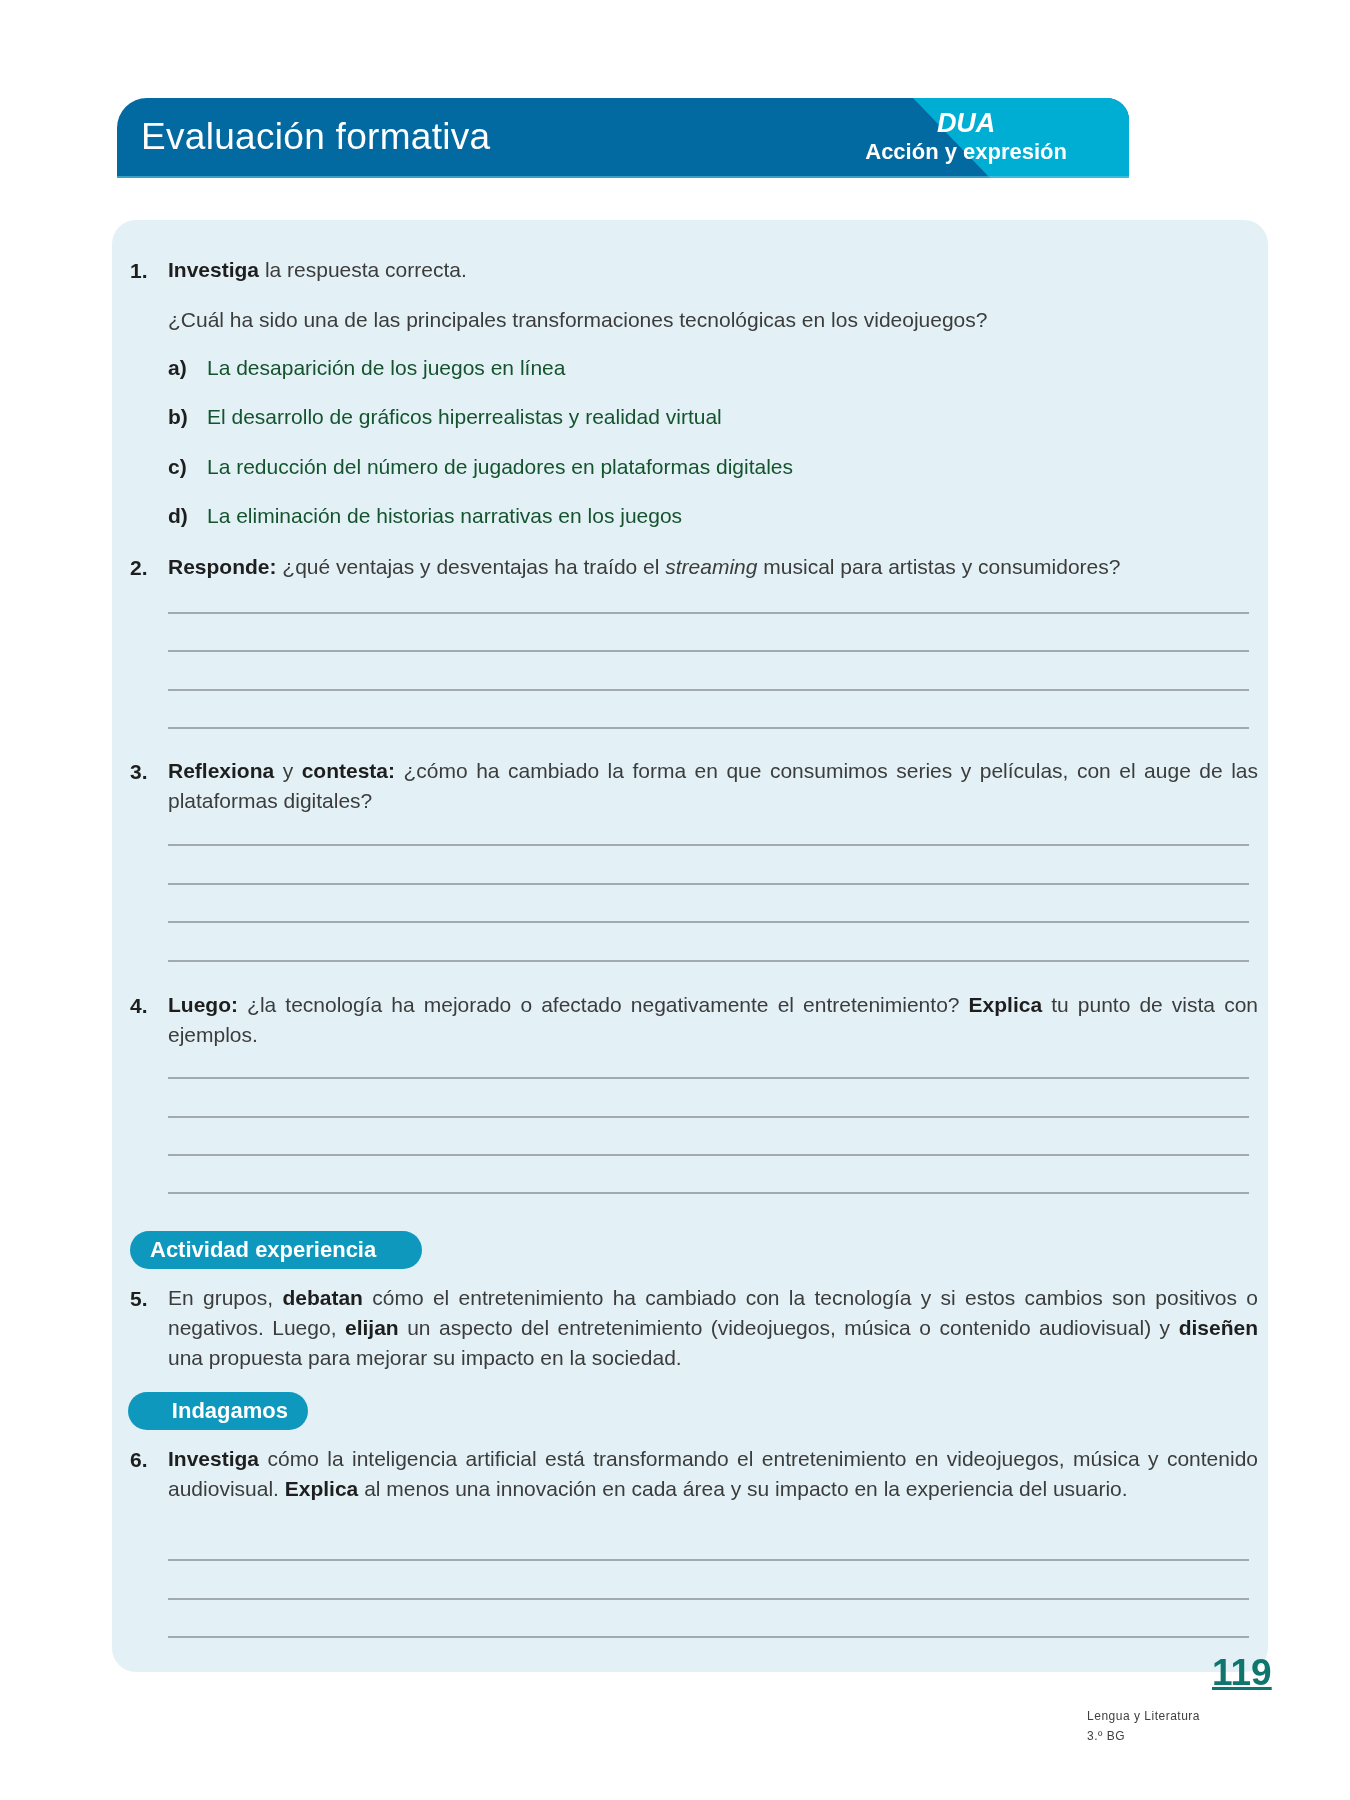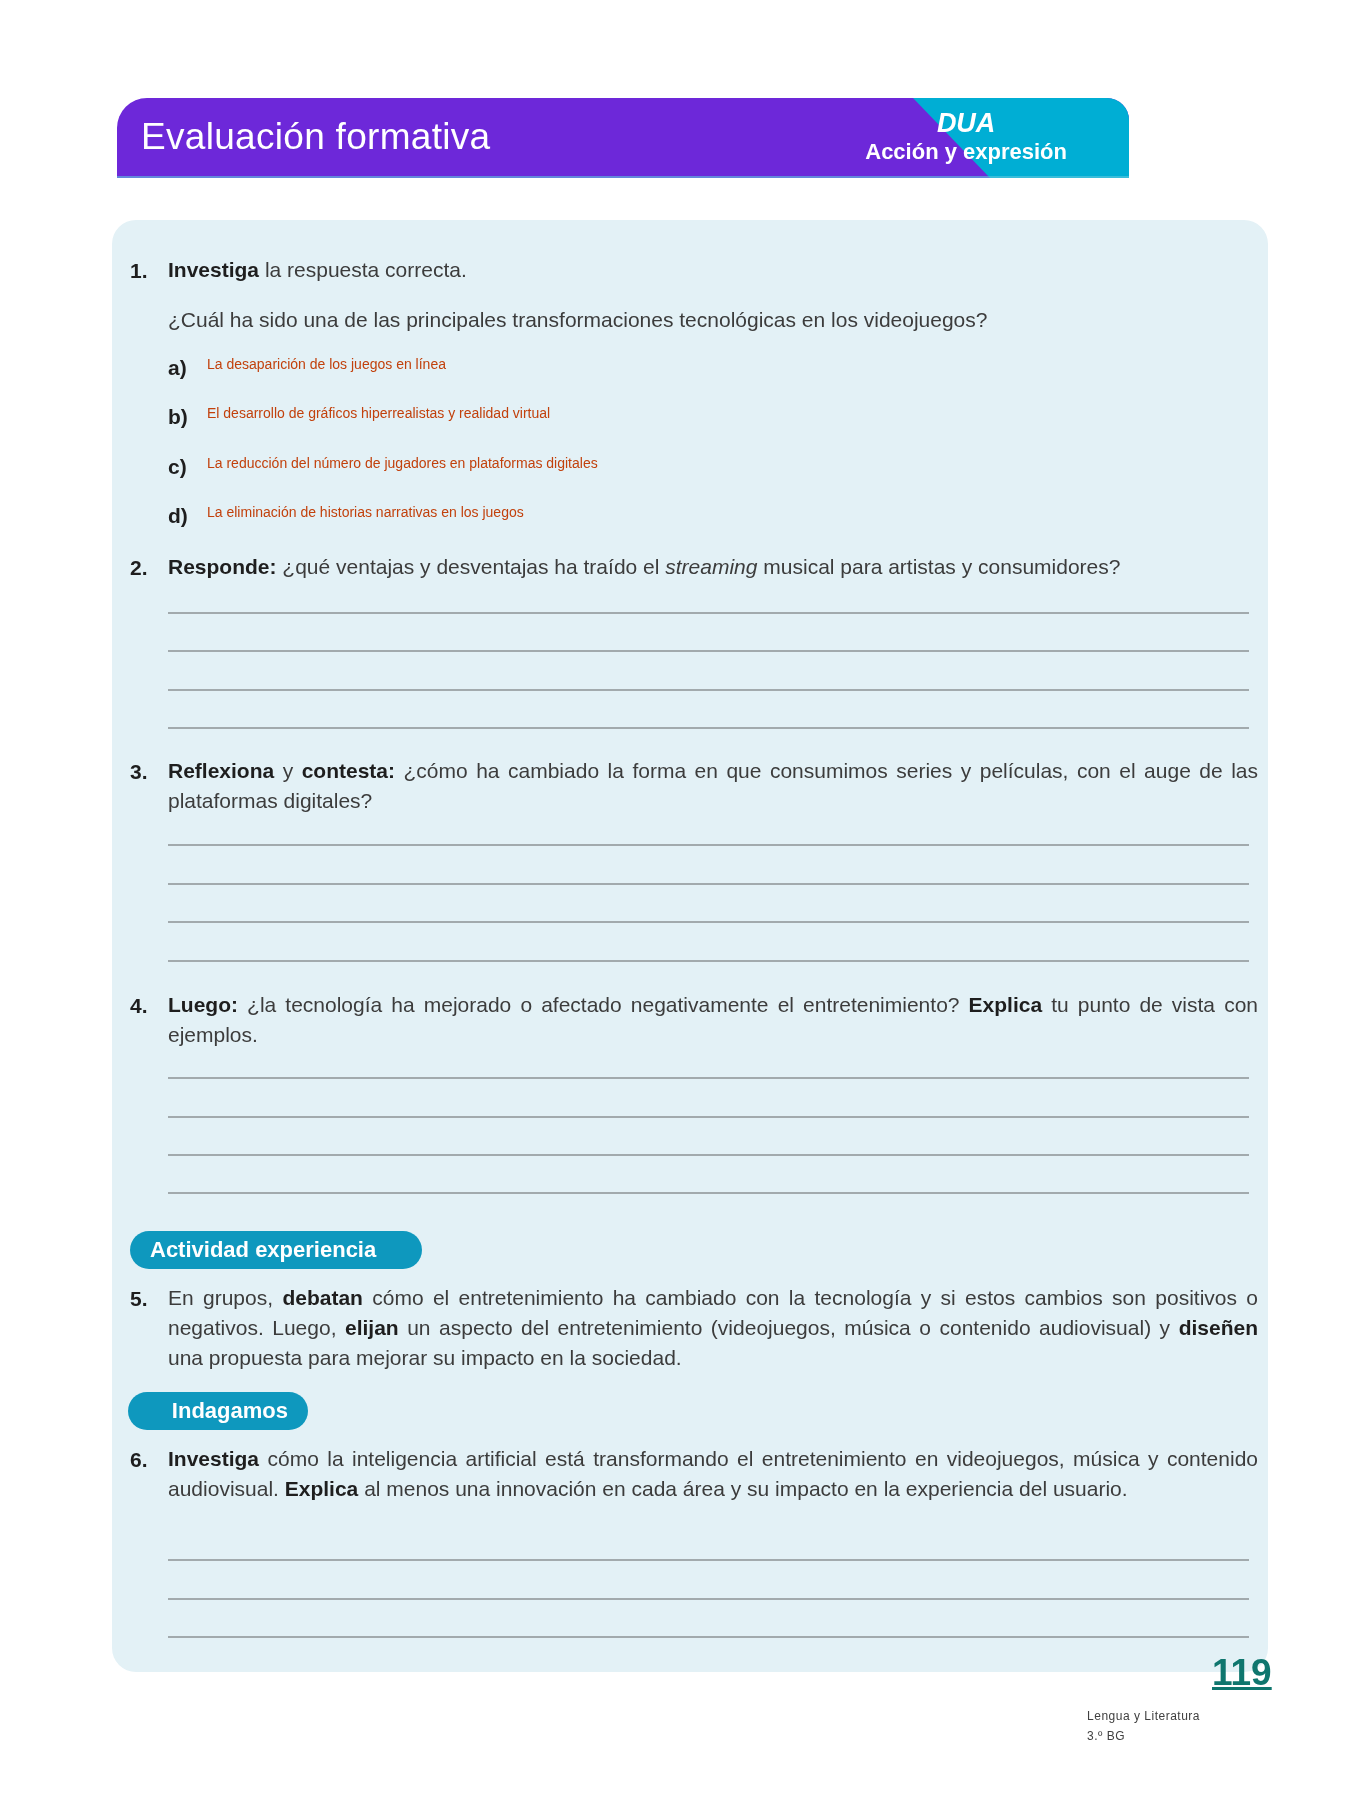--- a/index.html
+++ b/index.html
@@ -1,38 +1,38 @@
 <!DOCTYPE html>
 <html><head>
 <meta charset="utf-8">
 <style>
   html, body { margin:0; padding:0; }
   body { width:1350px; height:1800px; background:#ffffff; position:relative; overflow:hidden;
          font-family:"Liberation Sans", sans-serif; color:#3a3a3a; }
   .banner { position:absolute; left:117px; top:98px; width:1012px; height:80px;
-            border-radius:30px 22px 0 0; overflow:hidden; background:#6d28d9; }
+            border-radius:30px 22px 0 0; overflow:hidden; background:#0369a1; }
   .banner .light { position:absolute; top:0; left:0; width:100%; height:100%;
             background:#00aed4; clip-path: polygon(796px 0, 100% 0, 100% 100%, 873px 100%); }
   .banner .orange { position:absolute; top:0; left:0; width:100%; height:100%;
             background:#f7a81b; clip-path: polygon(1076px 0, 100% 0, 100% 100%, 1157px 100%); }
   .banner .bottomline { position:absolute; left:0; bottom:0; width:100%; height:2px; background:#5fc6de; opacity:.6; }
   .banner-title { position:absolute; left:24px; top:18px; color:#ffffff; font-size:37px;
             letter-spacing:0.3px; }
   .dua { position:absolute; right:62px; top:10px; text-align:center; color:#ffffff; }
   .dua .t1 { font-weight:bold; font-size:27px; line-height:30px;font-style:italic; }
   .dua .t2 { font-weight:bold; font-size:22px; line-height:28px; }
 
   .panel { position:absolute; left:112px; top:220px; width:1156px; height:1452px;
            background:#e3f1f6; border-radius:24px; }
   .num { position:absolute; left:130px; font-weight:bold; font-size:21px; color:#1e1e1e; }
   .txt { position:absolute; left:168px; font-size:21px; line-height:30px; color:#3c3c3c; white-space:nowrap; }
   .txt b, .opt-letter { font-weight:bold; color:#1e1e1e; }
   .wrap { white-space:normal; width:1090px; text-align:justify; }
   .opt-letter { position:absolute; left:168px; font-size:21px; }
-  .opt-text { position:absolute; left:207px; font-size:14px; color:#c2410c; white-space:nowrap; }
+  .opt-text { position:absolute; left:207px; font-size:21px; color:#14532d; white-space:nowrap; }
   .rule { position:absolute; left:168px; width:1081px; height:2px; background:#a2aaad; }
   .pill { position:absolute; background:#0e98be; color:#ffffff; font-weight:bold; font-size:22px;
           border-radius:20px; height:38px; line-height:38px; padding:0 20px; box-sizing:border-box; }
   .footer-subj { position:absolute; right:150px; top:1706px; text-align:left; color:#404040;
                  font-size:12px; line-height:20px; letter-spacing:0.5px; }
   .footer-page { position:absolute; left:1212px; top:1652px; color:#0f766e; font-weight:bold; font-size:37px;text-decoration:underline; }
 </style>
 </head>
 <body>
 

